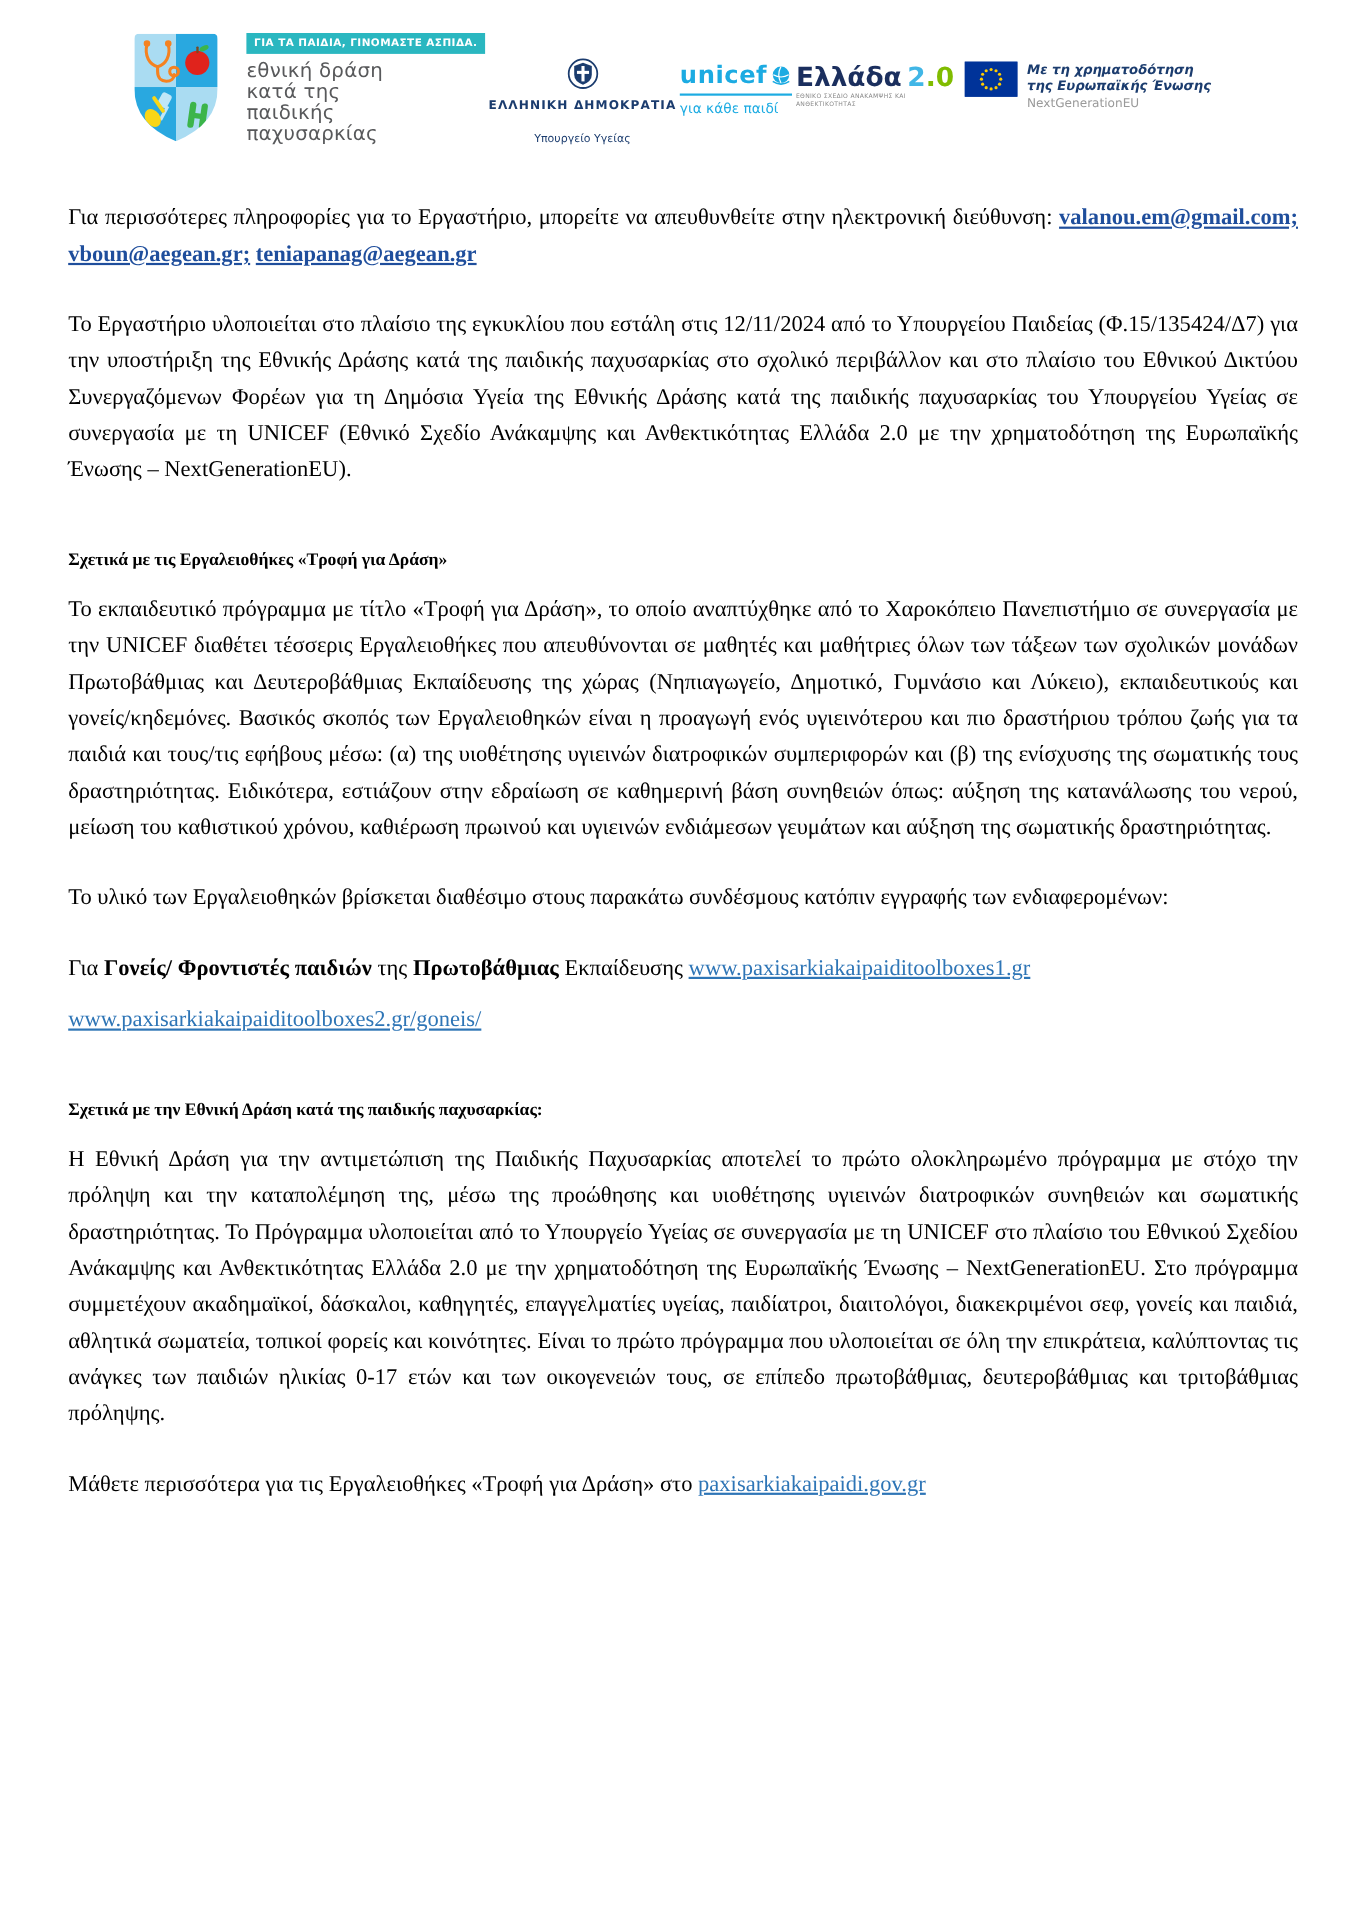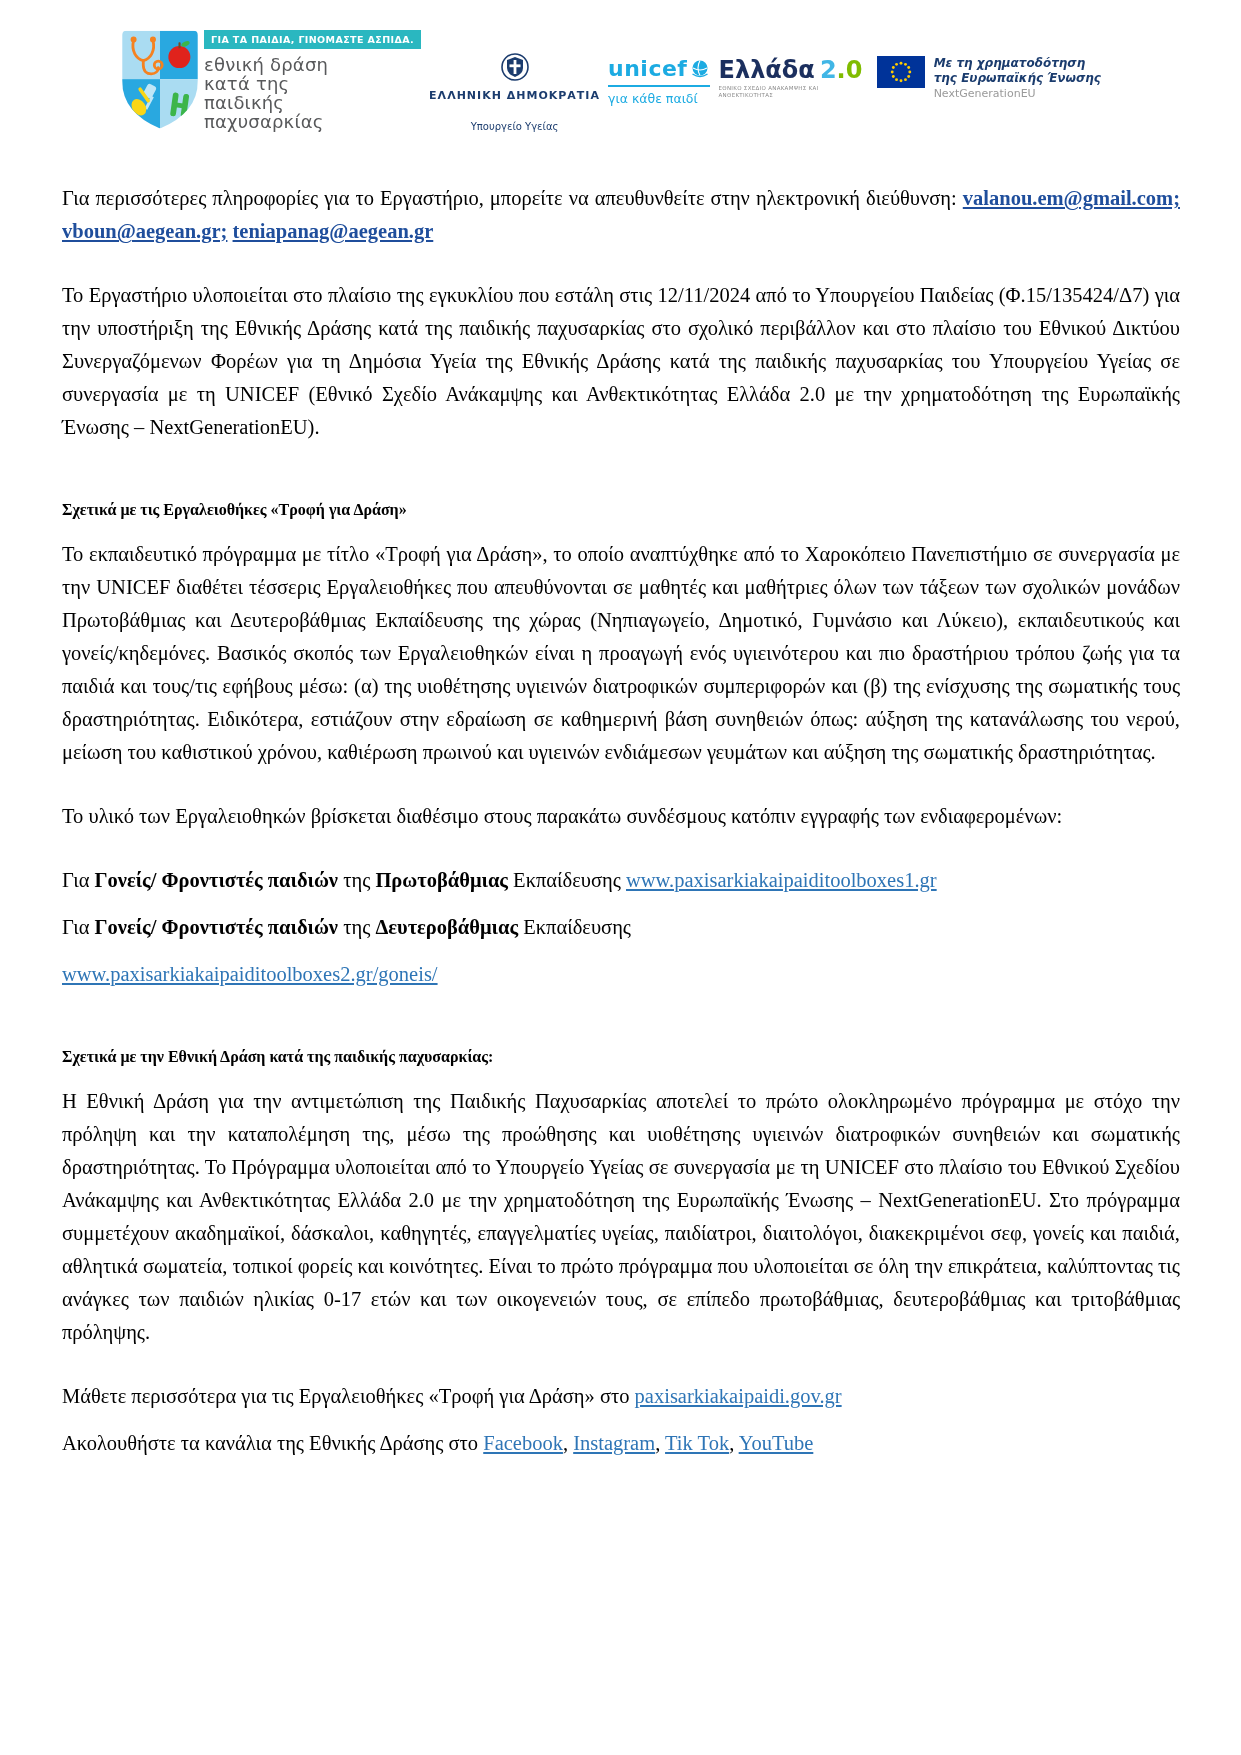--- a/index.html
+++ b/index.html
@@ -5,21 +5,21 @@
   html,body{margin:0;padding:0;background:#ffffff;}
   .page{
     width:1241px;height:1755px;background:#ffffff;position:relative;
     font-family:"Liberation Serif", serif;color:#000;overflow:hidden;
   }
   
   .header{
     display:flex;align-items:flex-start;justify-content:space-between;
     padding:26px 140px 0 116px;height:118px;
   }
-  .logo1{display:flex;gap:0;}
+  .logo1{display:flex;gap:20px;}
   .logo1-text{font-family:"DejaVu Sans", sans-serif;}
   .logo1-banner{
     background:#2ab7c0;color:#fff;font-size:9.5px;font-weight:bold;
     letter-spacing:.4px;padding:4px 7px;display:inline-block;margin:4px 0 6px;
   }
   .logo1-title{color:#58595b;font-size:18px;line-height:19px;letter-spacing:.2px;}
   .ministry{font-family:"DejaVu Sans", sans-serif;text-align:center;color:#1b3c6e;margin-top:26px;}
   .ministry-l1{font-size:11px;font-weight:bold;letter-spacing:1px;margin-top:3px;}
   .ministry-l2{font-size:10px;margin-top:19px;}
   .unicef{font-family:"DejaVu Sans", sans-serif;color:#1cabe2;text-align:left;margin-top:30px;}
@@ -167,21 +167,19 @@
 
   </div>
 
   <div class="doc">
       <p class="para"><span>Για περισσότερες πληροφορίες για το Εργαστήριο, μπορείτε να απευθυνθείτε στην ηλεκτρονική διεύθυνση: </span><a class="lnk email" href="#">valanou.em@gmail.com;</a><span> </span><a class="lnk email" href="#">vboun@aegean.gr;</a><span> </span><a class="lnk email" href="#">teniapanag@aegean.gr</a></p>
       <p class="para" style="margin-top: 14px;"><span>Το Εργαστήριο υλοποιείται στο πλαίσιο της εγκυκλίου που εστάλη στις 12/11/2024  από το Υπουργείου Παιδείας (Φ.15/135424/Δ7) για την υποστήριξη της Εθνικής Δράσης κατά της παιδικής παχυσαρκίας στο σχολικό περιβάλλον και στο πλαίσιο του Εθνικού Δικτύου Συνεργαζόμενων Φορέων για τη Δημόσια Υγεία της Εθνικής Δράσης κατά της παιδικής παχυσαρκίας του Υπουργείου Υγείας σε συνεργασία με τη UNICEF (Εθνικό Σχεδίο Ανάκαμψης και Ανθεκτικότητας Ελλάδα 2.0 με την χρηματοδότηση της Ευρωπαϊκής Ένωσης – NextGenerationEU).</span></p>
       <h2 class="heading"><span class="bold">Σχετικά με τις Εργαλειοθήκες «Τροφή για Δράση»</span></h2>
       <p class="para"><span>Το εκπαιδευτικό πρόγραμμα με τίτλο «Τροφή για Δράση», το οποίο αναπτύχθηκε από το Χαροκόπειο Πανεπιστήμιο σε συνεργασία με την UNICEF διαθέτει τέσσερις Εργαλειοθήκες που απευθύνονται σε μαθητές και μαθήτριες όλων των τάξεων των σχολικών μονάδων Πρωτοβάθμιας και Δευτεροβάθμιας Εκπαίδευσης της χώρας (Νηπιαγωγείο, Δημοτικό, Γυμνάσιο και Λύκειο), εκπαιδευτικούς και γονείς/κηδεμόνες. Βασικός σκοπός των Εργαλειοθηκών είναι η προαγωγή ενός υγιεινότερου και πιο δραστήριου τρόπου ζωής για τα παιδιά και τους/τις εφήβους μέσω: (α) της υιοθέτησης υγιεινών διατροφικών συμπεριφορών και (β) της ενίσχυσης της σωματικής τους δραστηριότητας. Ειδικότερα, εστιάζουν στην εδραίωση σε καθημερινή βάση συνηθειών όπως: αύξηση της κατανάλωσης του νερού, μείωση του καθιστικού χρόνου, καθιέρωση πρωινού και υγιεινών ενδιάμεσων γευμάτων και αύξηση της σωματικής δραστηριότητας.</span></p>
       <p class="para"><span>Το υλικό των Εργαλειοθηκών βρίσκεται διαθέσιμο στους παρακάτω συνδέσμους κατόπιν εγγραφής των ενδιαφερομένων:</span></p>
       <p class="linkline"><span>Για </span><span class="bold">Γονείς/ Φροντιστές παιδιών</span><span> της </span><span class="bold">Πρωτοβάθμιας</span><span> Εκπαίδευσης </span><a class="lnk" href="#">www.paxisarkiakaipaiditoolboxes1.gr</a></p>
-      <p class="linkline"><span>Για </span><span class="bold">Γονείς/ Φροντιστές παιδιών</span><span> της </span><span class="bold">Δευτεροβάθμιας</span><span> Εκπαίδευσης</span></p>
       <p class="linkline"><a class="lnk" href="#">www.paxisarkiakaipaiditoolboxes2.gr/goneis/</a></p>
       <h2 class="heading"><span class="bold">Σχετικά με την Εθνική Δράση κατά της παιδικής παχυσαρκίας:</span></h2>
       <p class="para"><span>Η Εθνική Δράση για την αντιμετώπιση της Παιδικής Παχυσαρκίας αποτελεί το πρώτο ολοκληρωμένο πρόγραμμα με στόχο την πρόληψη και την καταπολέμηση της, μέσω της προώθησης και υιοθέτησης υγιεινών διατροφικών συνηθειών και σωματικής δραστηριότητας. Το Πρόγραμμα υλοποιείται από το Υπουργείο Υγείας σε συνεργασία με τη UNICEF στο πλαίσιο του Εθνικού Σχεδίου Ανάκαμψης και Ανθεκτικότητας Ελλάδα 2.0 με την χρηματοδότηση της Ευρωπαϊκής Ένωσης – NextGenerationEU. Στο πρόγραμμα συμμετέχουν ακαδημαϊκοί, δάσκαλοι, καθηγητές, επαγγελματίες υγείας, παιδίατροι, διαιτολόγοι, διακεκριμένοι σεφ, γονείς και παιδιά, αθλητικά σωματεία, τοπικοί φορείς και κοινότητες. Είναι το πρώτο πρόγραμμα που υλοποιείται σε όλη την επικράτεια, καλύπτοντας τις ανάγκες των παιδιών ηλικίας 0-17 ετών και των οικογενειών τους, σε επίπεδο πρωτοβάθμιας, δευτεροβάθμιας και τριτοβάθμιας πρόληψης.</span></p>
       <p class="linkline"><span>Μάθετε περισσότερα για τις Εργαλειοθήκες «Τροφή για Δράση» στο </span><a class="lnk" href="#">paxisarkiakaipaidi.gov.gr</a></p>
-      <p class="linkline"><span>Ακολουθήστε τα κανάλια της Εθνικής Δράσης στο </span><a class="lnk" href="#">Facebook</a><span>, </span><a class="lnk" href="#">Instagram</a><span>, </span><a class="lnk" href="#">Tik Tok</a><span>, </span><a class="lnk" href="#">YouTube</a></p>
     </div>
 
 </div>
 
 </body></html>

